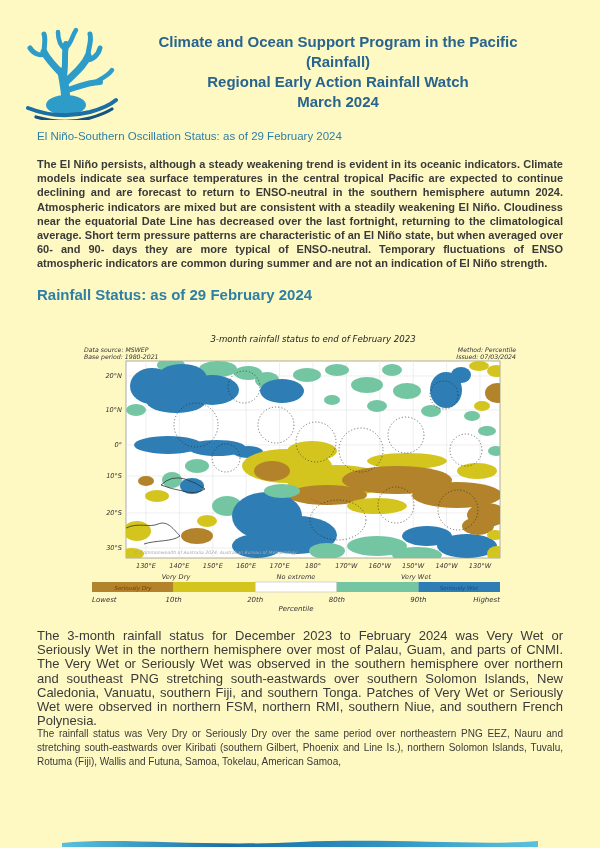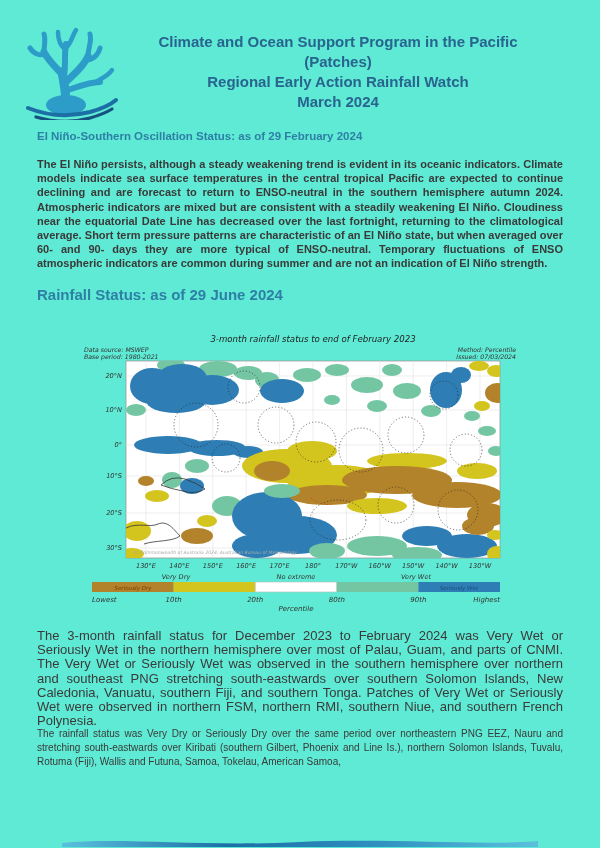--- a/index.html
+++ b/index.html
@@ -1,25 +1,25 @@
 <!DOCTYPE html>
 <html><head>
 <meta charset="utf-8">
 <style>
   html,body{margin:0;padding:0;background:#fff;}
-  .page{position:relative;width:600px;height:848px;background:#5eead4;overflow:hidden;
+  .page{position:relative;width:600px;height:848px;background:#fef9c3;overflow:hidden;
         font-family:"Liberation Sans",sans-serif;color:#333;}
   
   .hdr{position:absolute;top:20px;left:0;width:600px;height:100px;}
   .logo{position:absolute;left:14px;top:0;width:104px;height:100px;}
   .titleblock{position:absolute;left:112px;top:12px;width:452px;text-align:center;
               color:#29648f;font-weight:bold;font-size:15px;line-height:20px;}
   
   .content{position:absolute;left:37px;width:526px;}
-  .h-enso{top:130px;color:#2e7fa5;font-weight:bold;font-size:11.5px;}
+  .h-enso{top:130px;color:#2e7fa5;font-weight:normal;font-size:11.5px;}
   .p1{top:157px;font-size:11px;line-height:14.2px;text-align:justify;color:#3a3a3a;font-weight:bold;}
   .h-rain{top:286px;color:#2e7fa5;font-weight:bold;font-size:15px;}
   .p2{top:629px;font-size:13px;line-height:14.2px;text-align:justify;color:#3a3a3a;}
   .p3{top:727px;font-size:10px;line-height:14.2px;text-align:justify;color:#3a3a3a;}
   
   .fig{position:absolute;left:76px;top:330px;width:448px;height:290px;font-style:italic;}
   .fig svg{display:block;}
   text{font-family:"DejaVu Sans",sans-serif;fill:#333;}
   .figtitle{font-size:8.6px;fill:#222;}
   .ann{font-size:6.2px;fill:#333;}
@@ -61,30 +61,30 @@
         <path d="M82,62 C88,58 94,56 98,50" stroke-width="4.5"></path>
       </g>
       <ellipse cx="52" cy="85" rx="20" ry="10" fill="#2d9cc9"></ellipse>
       <g fill="none">
         <path d="M14,88 q30,12 62,4 q18,-5 26,-12" stroke="#1b6fa5" stroke-width="4" stroke-linecap="round"></path>
         <path d="M22,97 q28,8 54,1 q14,-4 22,-9" stroke="#14537e" stroke-width="3.2" stroke-linecap="round"></path>
       </g>
     </svg>
     <div class="titleblock">
       <div>Climate and Ocean Support Program in the Pacific</div>
-      <div>(Patches)</div>
+      <div>(Rainfall)</div>
       <div>Regional Early Action Rainfall Watch</div>
       <div>March 2024</div>
     </div>
   </div>
 
   <div class="content h-enso">El Niño-Southern Oscillation Status: as of 29 February 2024</div>
   <div class="content p1">The El Niño persists, although a steady weakening trend is evident in its oceanic indicators. Climate models indicate sea surface temperatures in the central tropical Pacific are expected to continue declining and are forecast to return to ENSO-neutral in the southern hemisphere autumn 2024. Atmospheric indicators are mixed but are consistent with a steadily weakening El Niño. Cloudiness near the equatorial Date Line has decreased over the last fortnight, returning to the climatological average. Short term pressure patterns are characteristic of an El Niño state, but when averaged over 60- and 90- days they are more typical of ENSO-neutral. Temporary fluctuations of ENSO atmospheric indicators are common during summer and are not an indication of El Niño strength.</div>
 
-  <div class="content h-rain">Rainfall Status: as of 29 June 2024</div>
+  <div class="content h-rain">Rainfall Status: as of 29 February 2024</div>
 
   <div class="fig">
     <svg width="448" height="290" viewBox="0 0 448 290">
       <defs>
         <clipPath id="plotclip">
             <rect x="50" y="31" width="374" height="197"></rect>
           </clipPath>
       </defs>
 
       <text class="figtitle" x="237" y="12" text-anchor="middle">3-month rainfall status to end of February 2023</text>

